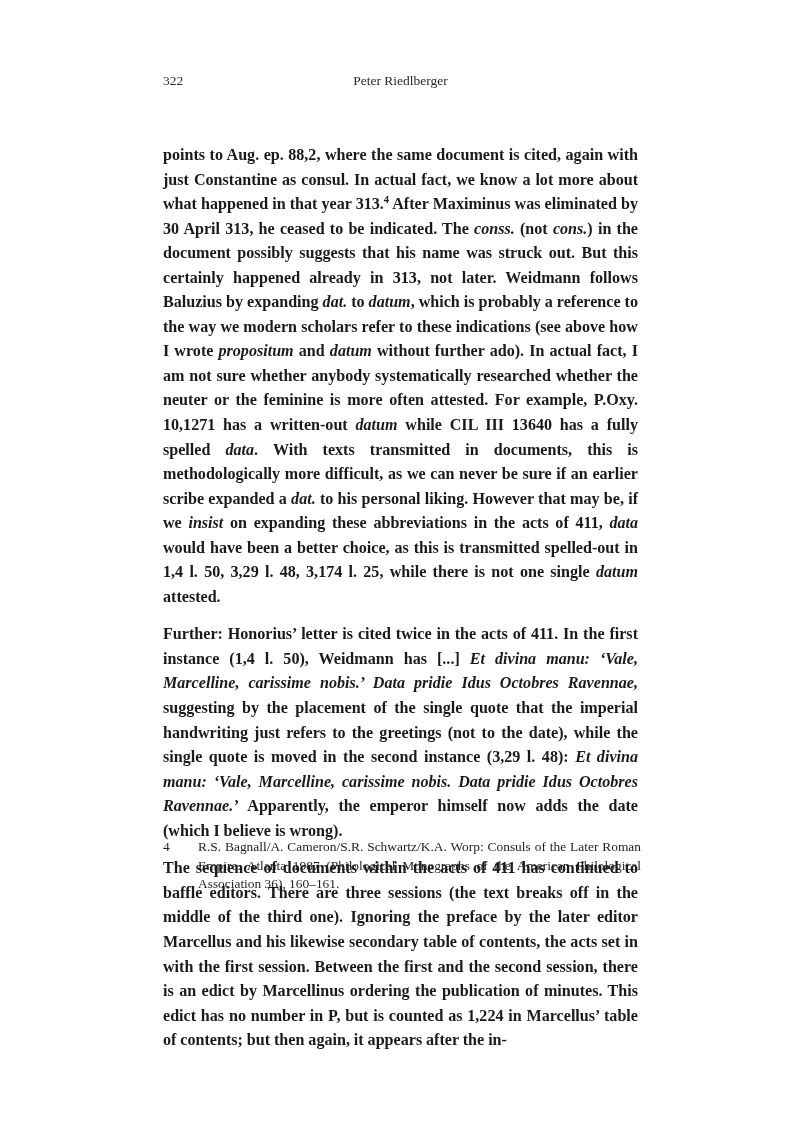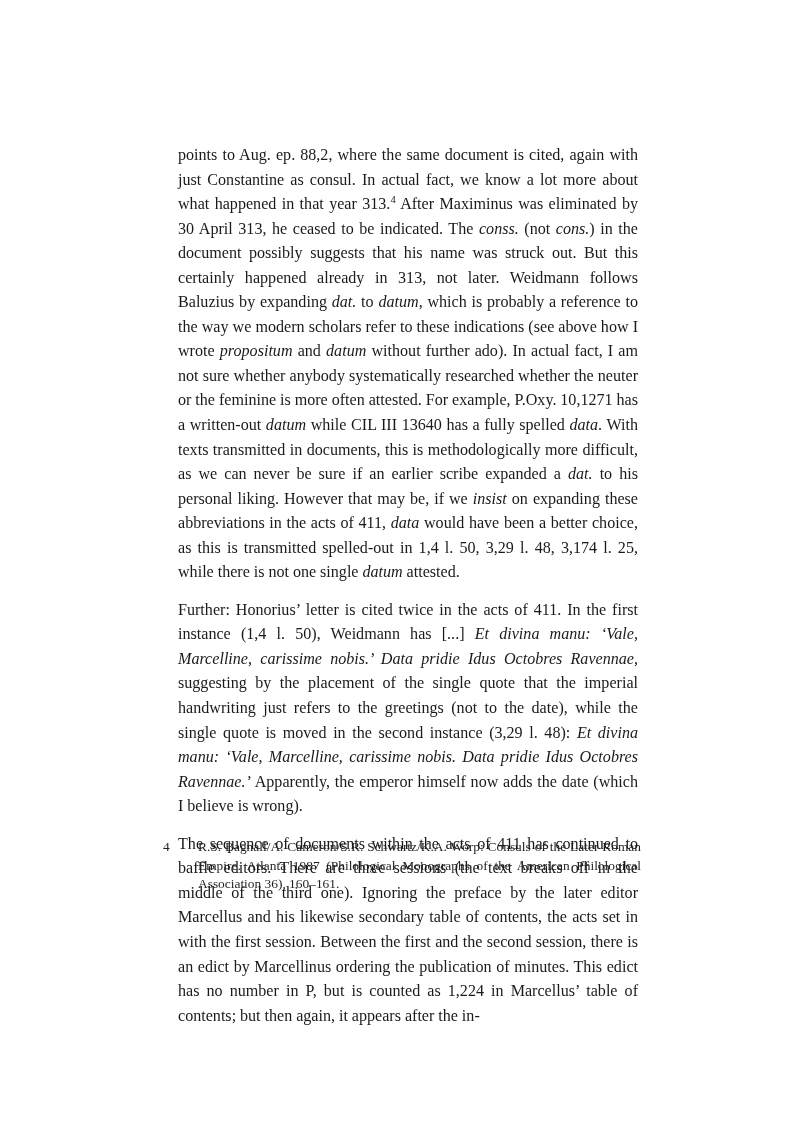--- a/index.html
+++ b/index.html
@@ -48,23 +48,24 @@
     position: absolute;
     left: 163px;
     top: 143px;
     width: 475px;
   }
   .para {
     font-size: 16.1px;
     line-height: 24.55px;
     text-align: justify;
     text-justify: inter-word;
-    margin: 0 0 13px 15px;
+    margin: 0 0 13px 0;
     hyphens: none;
     word-spacing: -0.1px;
+    font-weight: bold;
   }
   .para:last-child { margin-bottom: 0; }
   .para i, .para em {
     font-style: italic;
   }
   sup.fnmark {
     font-size: 10.5px;
     vertical-align: super;
     line-height: 0;
   }
@@ -91,20 +92,24 @@
     width: 22px;
     text-align: left;
     font-size: 13.4px;
   }
 </style>
 </head>
 <body>
 
 <div class="page">
 
+  <div class="running-head">
+    <span class="folio">322</span>
+    <span class="author">Peter Riedlberger</span>
+  </div>
 
   <div class="textblock">
     <p class="para">points to Aug. ep. 88,2, where the same document is cited, again with just Constantine as consul. In actual fact, we know a lot more about what happened in that year 313.<sup class="fnmark">4</sup> After Maximinus was eliminated by 30 April 313, he ceased to be indicated. The <i>conss.</i> (not <i>cons.</i>) in the document possibly suggests that his name was struck out. But this certainly happened already in 313, not later. Weidmann follows Baluzius by expanding <i>dat.</i> to <i>datum</i>, which is probably a reference to the way we modern scholars refer to these indications (see above how I wrote <i>propositum</i> and <i>datum</i> without further ado). In actual fact, I am not sure whether anybody systematically researched whether the neuter or the feminine is more often attested. For example, P.Oxy. 10,1271 has a written-out <i>datum</i> while CIL III 13640 has a fully spelled <i>data</i>. With texts transmitted in documents, this is methodologically more difficult, as we can never be sure if an earlier scribe expanded a <i>dat.</i> to his personal liking. However that may be, if we <i>insist</i> on expanding these abbreviations in the acts of 411, <i>data</i> would have been a better choice, as this is transmitted spelled-out in 1,4 l. 50, 3,29 l. 48, 3,174 l. 25, while there is not one single <i>datum</i> attested.</p>
     <p class="para">Further: Honorius’ letter is cited twice in the acts of 411. In the first instance (1,4 l. 50), Weidmann has [...] <i>Et divina manu: ‘Vale, Marcelline, carissime nobis.’ Data pridie Idus Octobres Ravennae,</i> suggesting by the placement of the single quote that the imperial handwriting just refers to the greetings (not to the date), while the single quote is moved in the second instance (3,29 l. 48): <i>Et divina manu: ‘Vale, Marcelline, carissime nobis. Data pridie Idus Octobres Ravennae.’</i> Apparently, the emperor himself now adds the date (which I believe is wrong).</p>
     <p class="para">The sequence of documents within the acts of 411 has continued to baffle editors. There are three sessions (the text breaks off in the middle of the third one). Ignoring the preface by the later editor Marcellus and his likewise secondary table of contents, the acts set in with the first session. Between the first and the second session, there is an edict by Marcellinus ordering the publication of minutes. This edict has no number in P, but is counted as 1,224 in Marcellus’ table of contents; but then again, it appears after the in-</p>
   </div>
 
   <div class="footnotes">
     <div class="footnote">
       <span class="fn-num">4</span>

